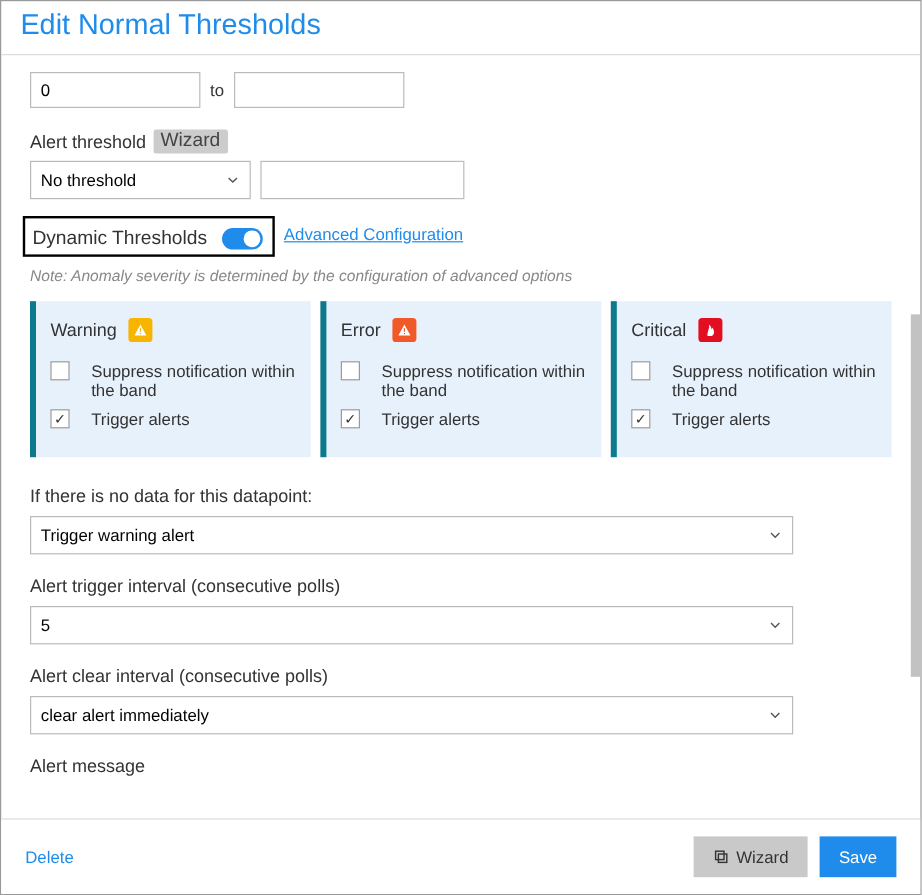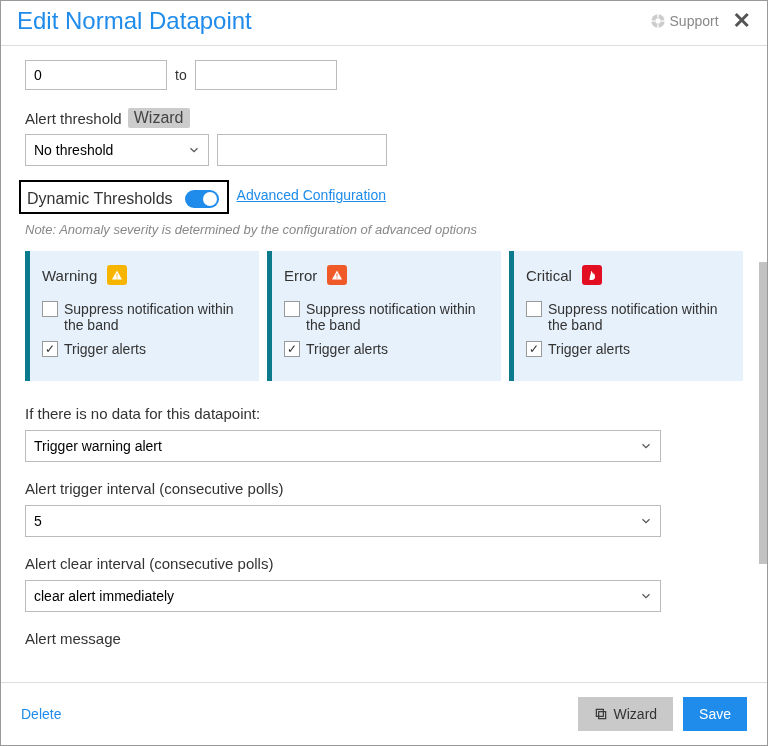--- a/index.html
+++ b/index.html
@@ -85,21 +85,21 @@
   }
   .card-head { display: flex; align-items: center; gap: 10px; margin-bottom: 16px;}
   .card-title { font-size: 15px; color: #333; }
   .sev-icon {
     width: 20px; height: 20px; display:inline-flex; align-items:center; justify-content:center;
     color:#fff; font-weight:bold; font-size:13px; border-radius:3px;
   }
   .sev-warning { background:#f7b500; }
   .sev-error { background:#f05a28; }
   .sev-critical { background:#e10f21; }
-  .chk-row { display:flex; align-items:flex-start; gap:6px; margin-bottom:8px; font-size:14px; color:#333;}
+  .chk-row { display:flex; align-items:flex-start; gap:18px; margin-bottom:8px; font-size:14px; color:#333;}
   .chk {
     width:16px; height:16px; border:1px solid #999; background:#fff; flex-shrink:0;
     display:inline-flex; align-items:center; justify-content:center; font-size:12px; color:#333;
   }
   .chk.checked::after { content:"✓"; }
   .form-group { margin-bottom: 18px; }
   .form-label { font-size: 15px; color: #333; margin-bottom: 8px; display:block;}
   .footer {
     position: absolute; bottom: 0; left: 0; right: 0;
     border-top: 1px solid #ddd; background: #fff;
@@ -116,35 +116,21 @@
   .btn-save { background:#1f8ceb; color:#fff;}
   .caret-svg { width:14px; height:14px; }
   .scroll-indicator {
     position:absolute; right:0; top:261px; width:8px; height:302px; background:#c2c2c2;
   }
 </style>
 </head>
 <body>
 
 <div class="header">
-  <div class="header-title">Edit Normal Datapoint</div>
-  <div class="header-right">
-    <div class="support-link">
-      <svg class="support-icon" viewBox="0 0 24 24" fill="#bbb">
-          <circle cx="12" cy="12" r="10" fill="#ccc"></circle>
-          <circle cx="12" cy="12" r="4" fill="#fff"></circle>
-          <rect x="11" y="1" width="2" height="6" fill="#fff"></rect>
-          <rect x="11" y="17" width="2" height="6" fill="#fff"></rect>
-          <rect x="1" y="11" width="6" height="2" fill="#fff"></rect>
-          <rect x="17" y="11" width="6" height="2" fill="#fff"></rect>
-        </svg>
-      <span>Support</span>
-    </div>
-    <div class="close-x">✕</div>
-  </div>
+  <div class="header-title">Edit Normal Thresholds</div>
 </div>
 
 <div class="body">
 
   <div class="row">
     <input class="num-input" value="0" style="">
     <span class="to-label">to</span>
     <input class="num-input" value="" style="">
   </div>
 

